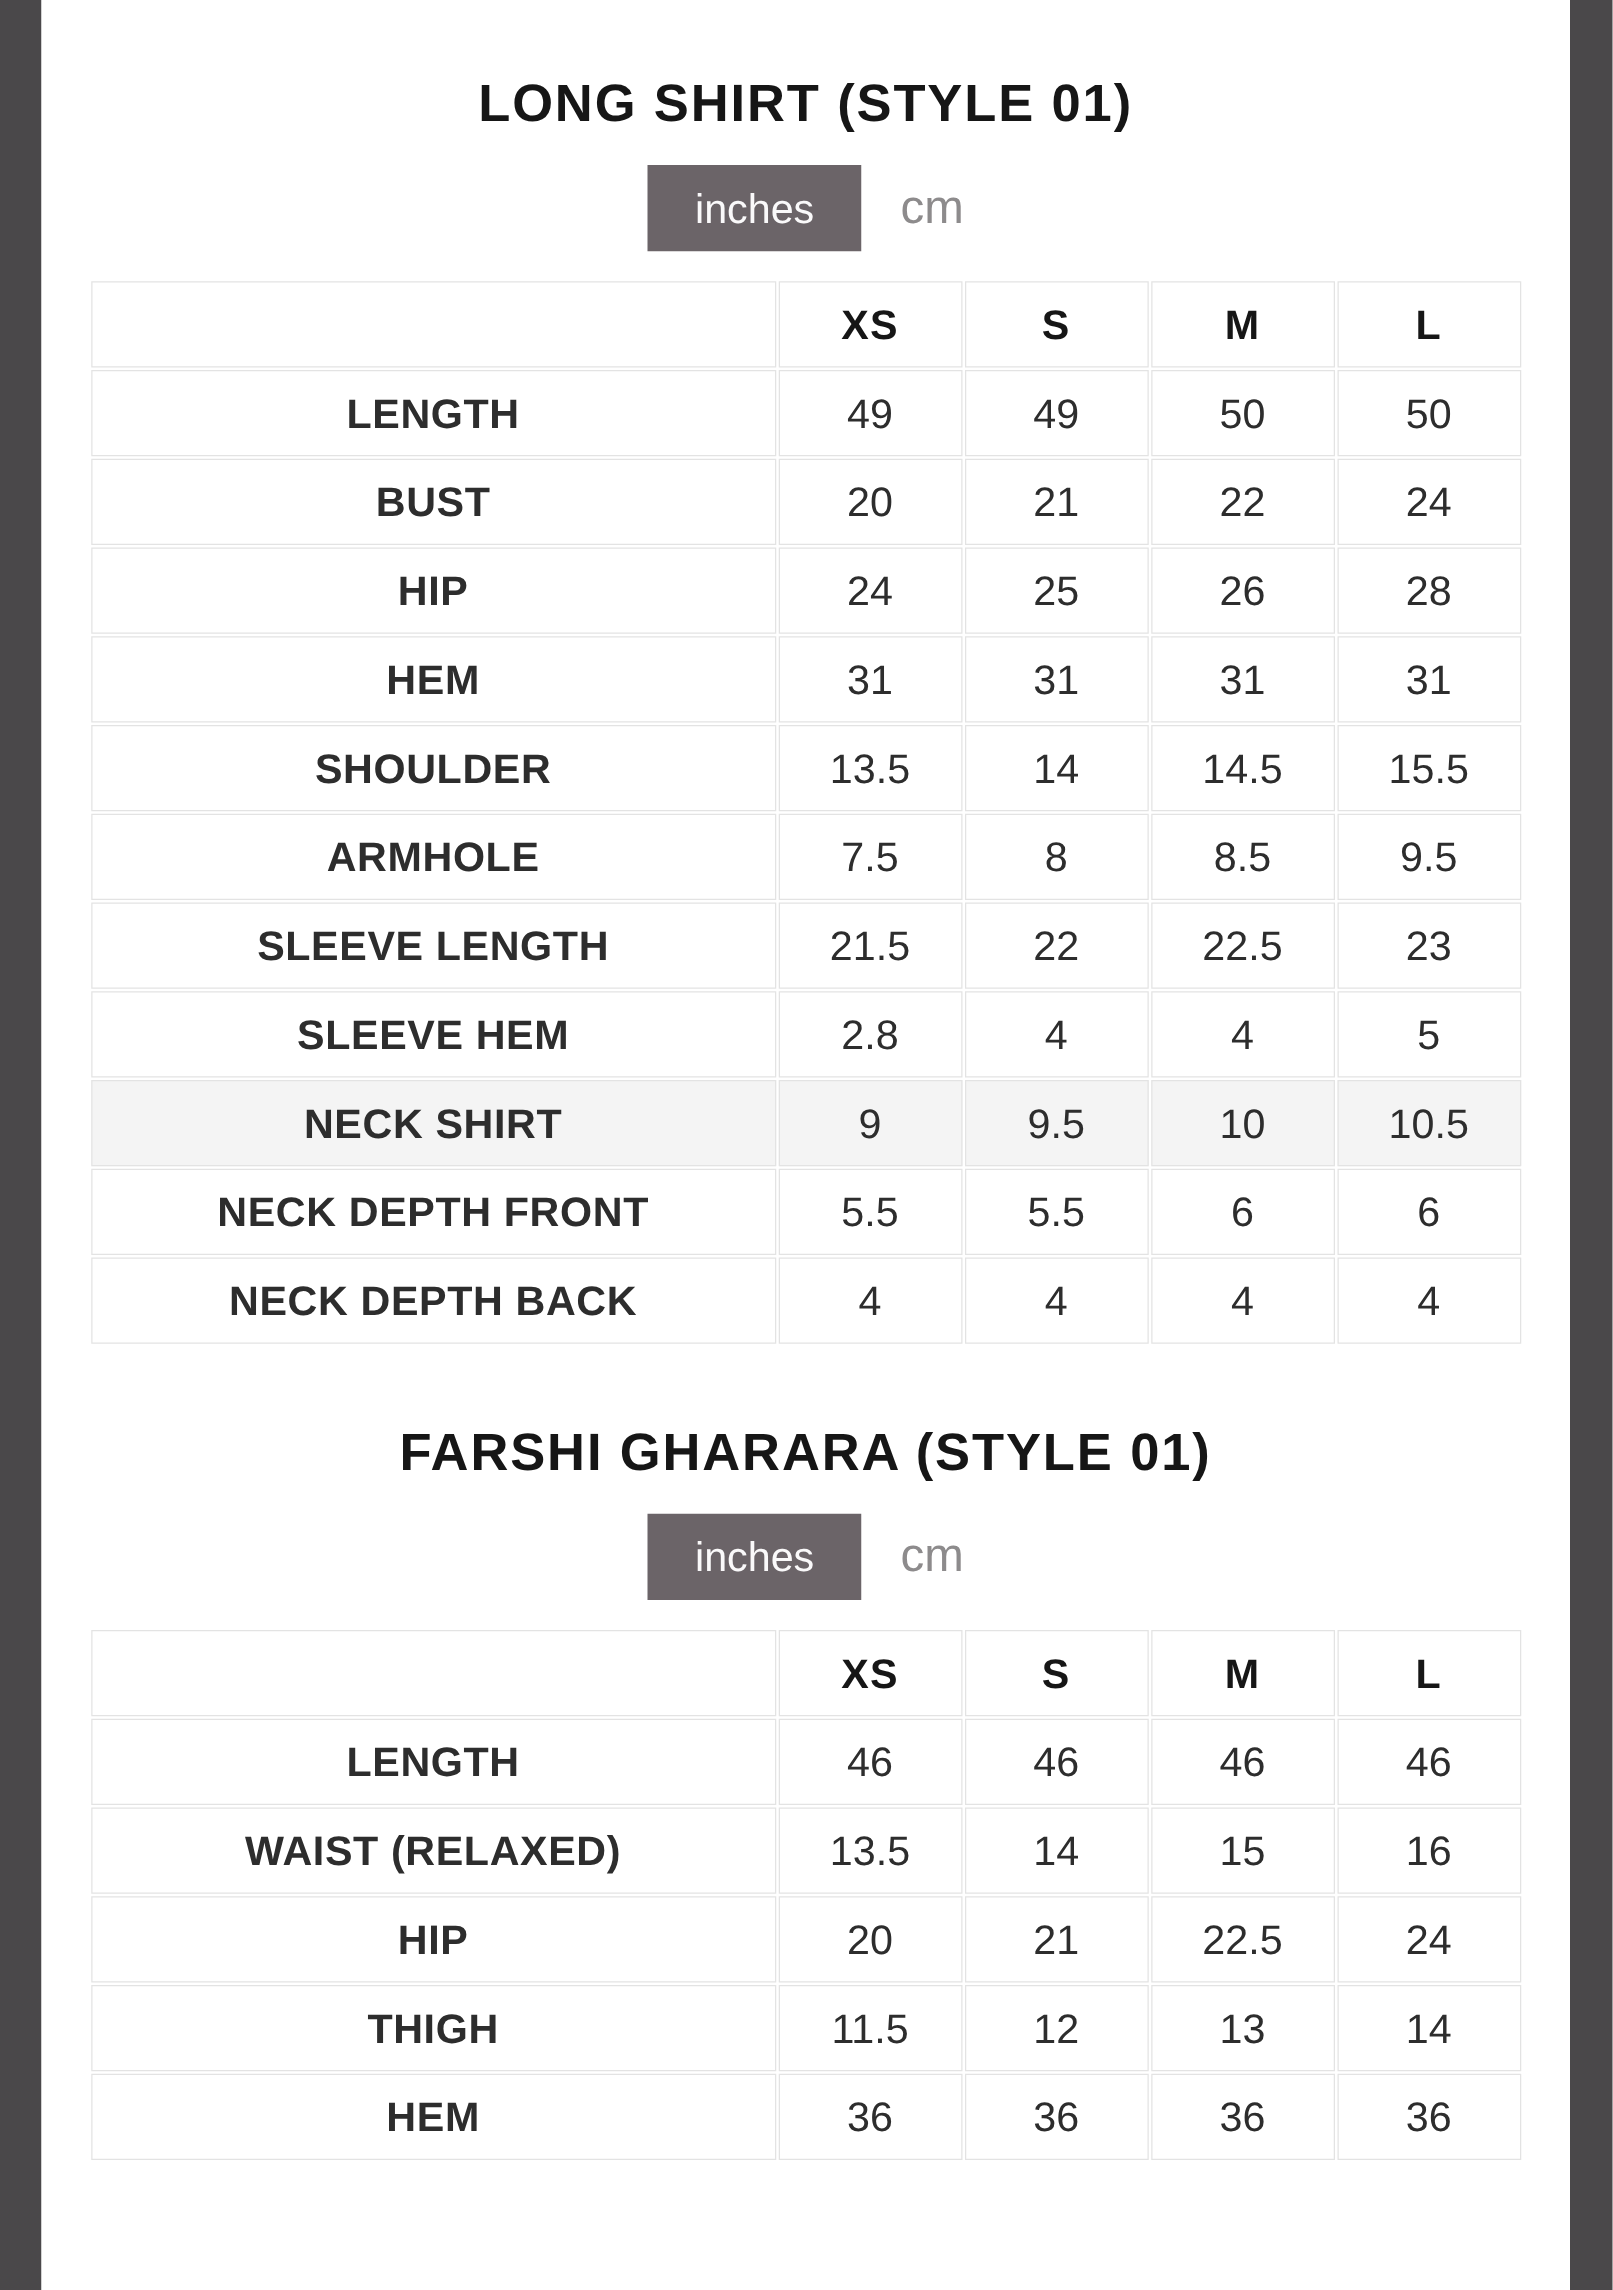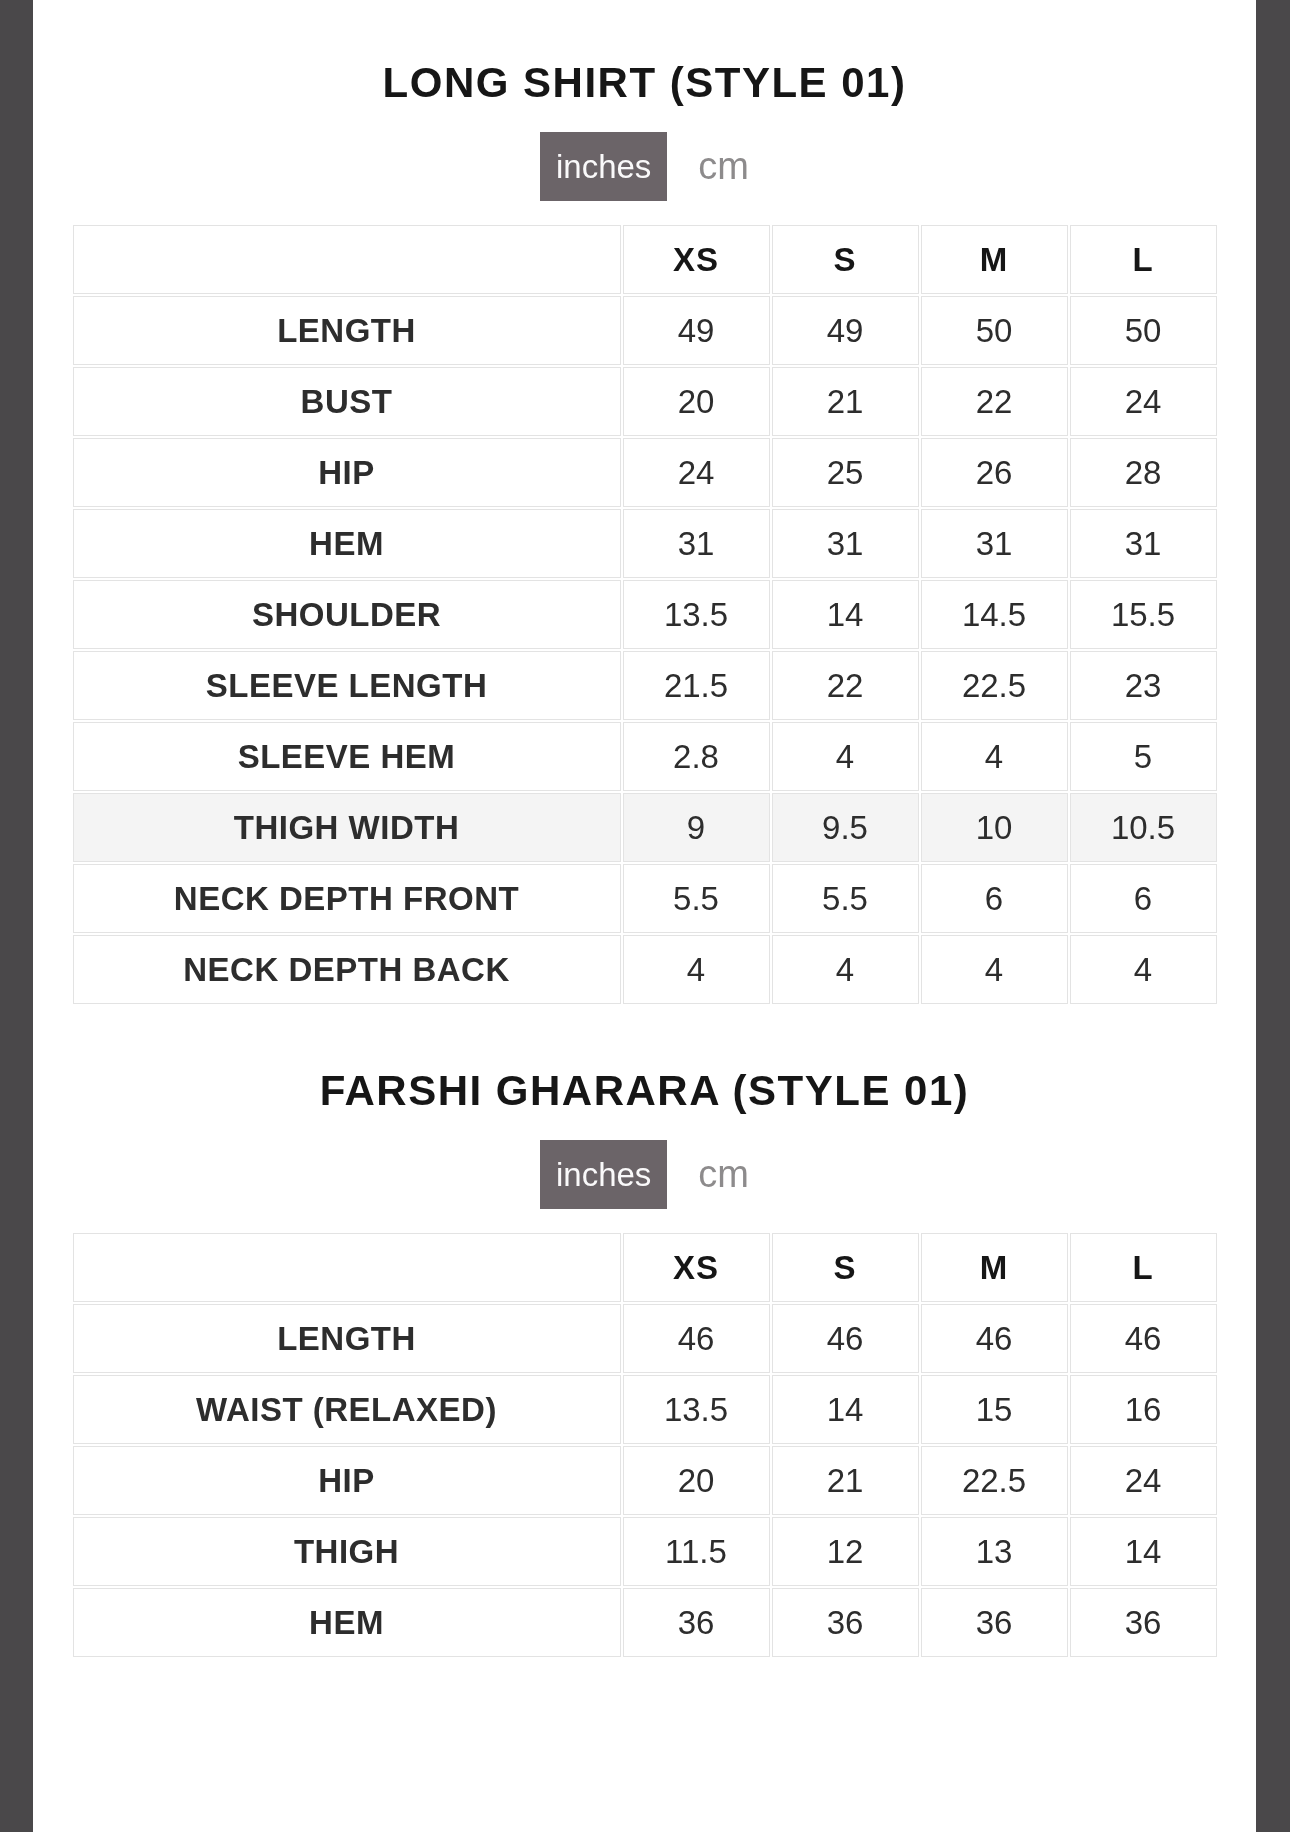--- a/index.html
+++ b/index.html
@@ -23,21 +23,21 @@
   .section.first  .section-title { padding-top: 60px; }
   .section.second .section-title { padding-top: 62px; }
 
   .unit-toggle {
     margin-top: 26px;
     display: flex; justify-content: center; align-items: center; gap: 31px;
   }
   .unit-btn {
     background: #6b6468; color: #faf9fa;
     font-size: 33px; line-height: 33px;
-    padding: 18px 16px;
+    padding: 18px 38px;
     border: none; cursor: pointer;
     font-family: inherit;
   }
   .unit-alt {
     color: #8d8b8c; font-size: 38px; line-height: 33px; cursor: pointer;
   }
 
   table.size-table {
     border-collapse: separate; border-spacing: 2px;
     table-layout: fixed;
@@ -124,35 +124,42 @@
             <td>31</td>
           </tr>
           <tr>
             <td class="row-label">SHOULDER</td>
             <td>13.5</td>
             <td>14</td>
             <td>14.5</td>
             <td>15.5</td>
           </tr>
           <tr>
+            <td class="row-label">ARMHOLE</td>
+            <td>7.5</td>
+            <td>8</td>
+            <td>8.5</td>
+            <td>9.5</td>
+          </tr>
+          <tr>
             <td class="row-label">SLEEVE LENGTH</td>
             <td>21.5</td>
             <td>22</td>
             <td>22.5</td>
             <td>23</td>
           </tr>
           <tr>
             <td class="row-label">SLEEVE HEM</td>
             <td>2.8</td>
             <td>4</td>
             <td>4</td>
             <td>5</td>
           </tr>
           <tr class="highlight">
-            <td class="row-label">THIGH WIDTH</td>
+            <td class="row-label">NECK SHIRT</td>
             <td>9</td>
             <td>9.5</td>
             <td>10</td>
             <td>10.5</td>
           </tr>
           <tr>
             <td class="row-label">NECK DEPTH FRONT</td>
             <td>5.5</td>
             <td>5.5</td>
             <td>6</td>

